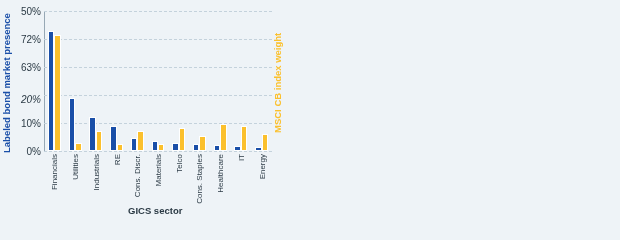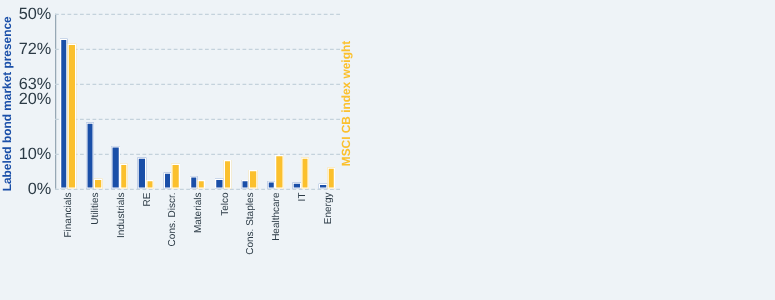--- a/index.html
+++ b/index.html
@@ -83,21 +83,21 @@
     position: absolute;
     top: 0;
     bottom: 0;
     left: 0;
     width: 0;
     border-left: 1px solid #97a8b5;
   }
 
   .ytick {
     position: absolute;
-    font-size: 13px;
+    font-size: 10px;
     color: #2b3a45;
     text-align: right;
     white-space: nowrap;
     transform: translateY(-50%);
   }
   #plot-left .ytick  { right: 100%; margin-right: 3px; }
   .bar {
     position: absolute;
     bottom: 0;
     box-sizing: border-box;
@@ -127,21 +127,21 @@
 
     <div class="ytitle" id="ytitle-right-secondary">MSCI CB index weight</div>
 
     <div class="plot" id="plot-left">
         <div class="axisline-y"></div>
         <div class="gridline" style="top: 140px;"></div>
         <div class="ytick" style="top: 140px;">0%</div>
         <div class="gridline" style="top: 112px;"></div>
         <div class="ytick" style="top: 112px; margin-left: 24px;">10%</div>
         <div class="gridline" style="top: 84px;"></div>
-        <div class="ytick" style="top: 68px;">20%</div>
+        <div class="ytick" style="top: 88px; font-style: italic;">20%</div>
         <div class="gridline" style="top: 56px;"></div>
         <div class="ytick" style="top: 56px;">63%</div>
         <div class="gridline" style="top: 28px;"></div>
         <div class="ytick" style="top: 28px;">72%</div>
         <div class="gridline" style="top: 0px;"></div>
         <div class="ytick" style="top: 0px;">50%</div>
         <div class="bar blue" title="Financials: 43%" style="left: 3.93818px; width: 6.42545px; top: 19.6px; height: 120.4px; bottom: auto;"></div>
         <div class="bar yellow" title="Financials: 41.5%" style="left: 10.3636px; width: 6.42545px; top: 23.8px; height: 116.2px; bottom: auto;"></div>
         <div class="xlabel" style="left: 6.36364px;">Financials</div>
         <div class="bar blue" title="Utilities: 19.1%" style="left: 24.6655px; width: 6.42545px; top: 86.52px; height: 53.48px; bottom: auto;"></div>
@@ -169,20 +169,21 @@
         <div class="bar yellow" title="Healthcare: 9.5%" style="left: 176.182px; width: 6.42545px; top: 113.4px; height: 26.6px; bottom: auto;"></div>
         <div class="xlabel" style="left: 172.182px;">Healthcare</div>
         <div class="bar blue" title="IT: 1.9%" style="left: 190.484px; width: 6.42545px; top: 134.68px; height: 5.32px; bottom: auto;"></div>
         <div class="bar yellow" title="IT: 9%" style="left: 196.909px; width: 6.42545px; top: 114.8px; height: 25.2px; bottom: auto;"></div>
         <div class="xlabel" style="left: 192.909px;">IT</div>
         <div class="bar blue" title="Energy: 1.4%" style="left: 211.211px; width: 6.42545px; top: 136.08px; height: 3.92px; bottom: auto;"></div>
         <div class="bar yellow" title="Energy: 6.1%" style="left: 217.636px; width: 6.42545px; top: 122.92px; height: 17.08px; bottom: auto;"></div>
         <div class="xlabel" style="left: 213.636px;">Energy</div>
       </div>
 
+    <div class="xtitle" id="xtitle-left">GICS sector</div>
   </div>
 
   <div class="panel" id="panel-right">
 
     
 
     
 
     
   </div>

